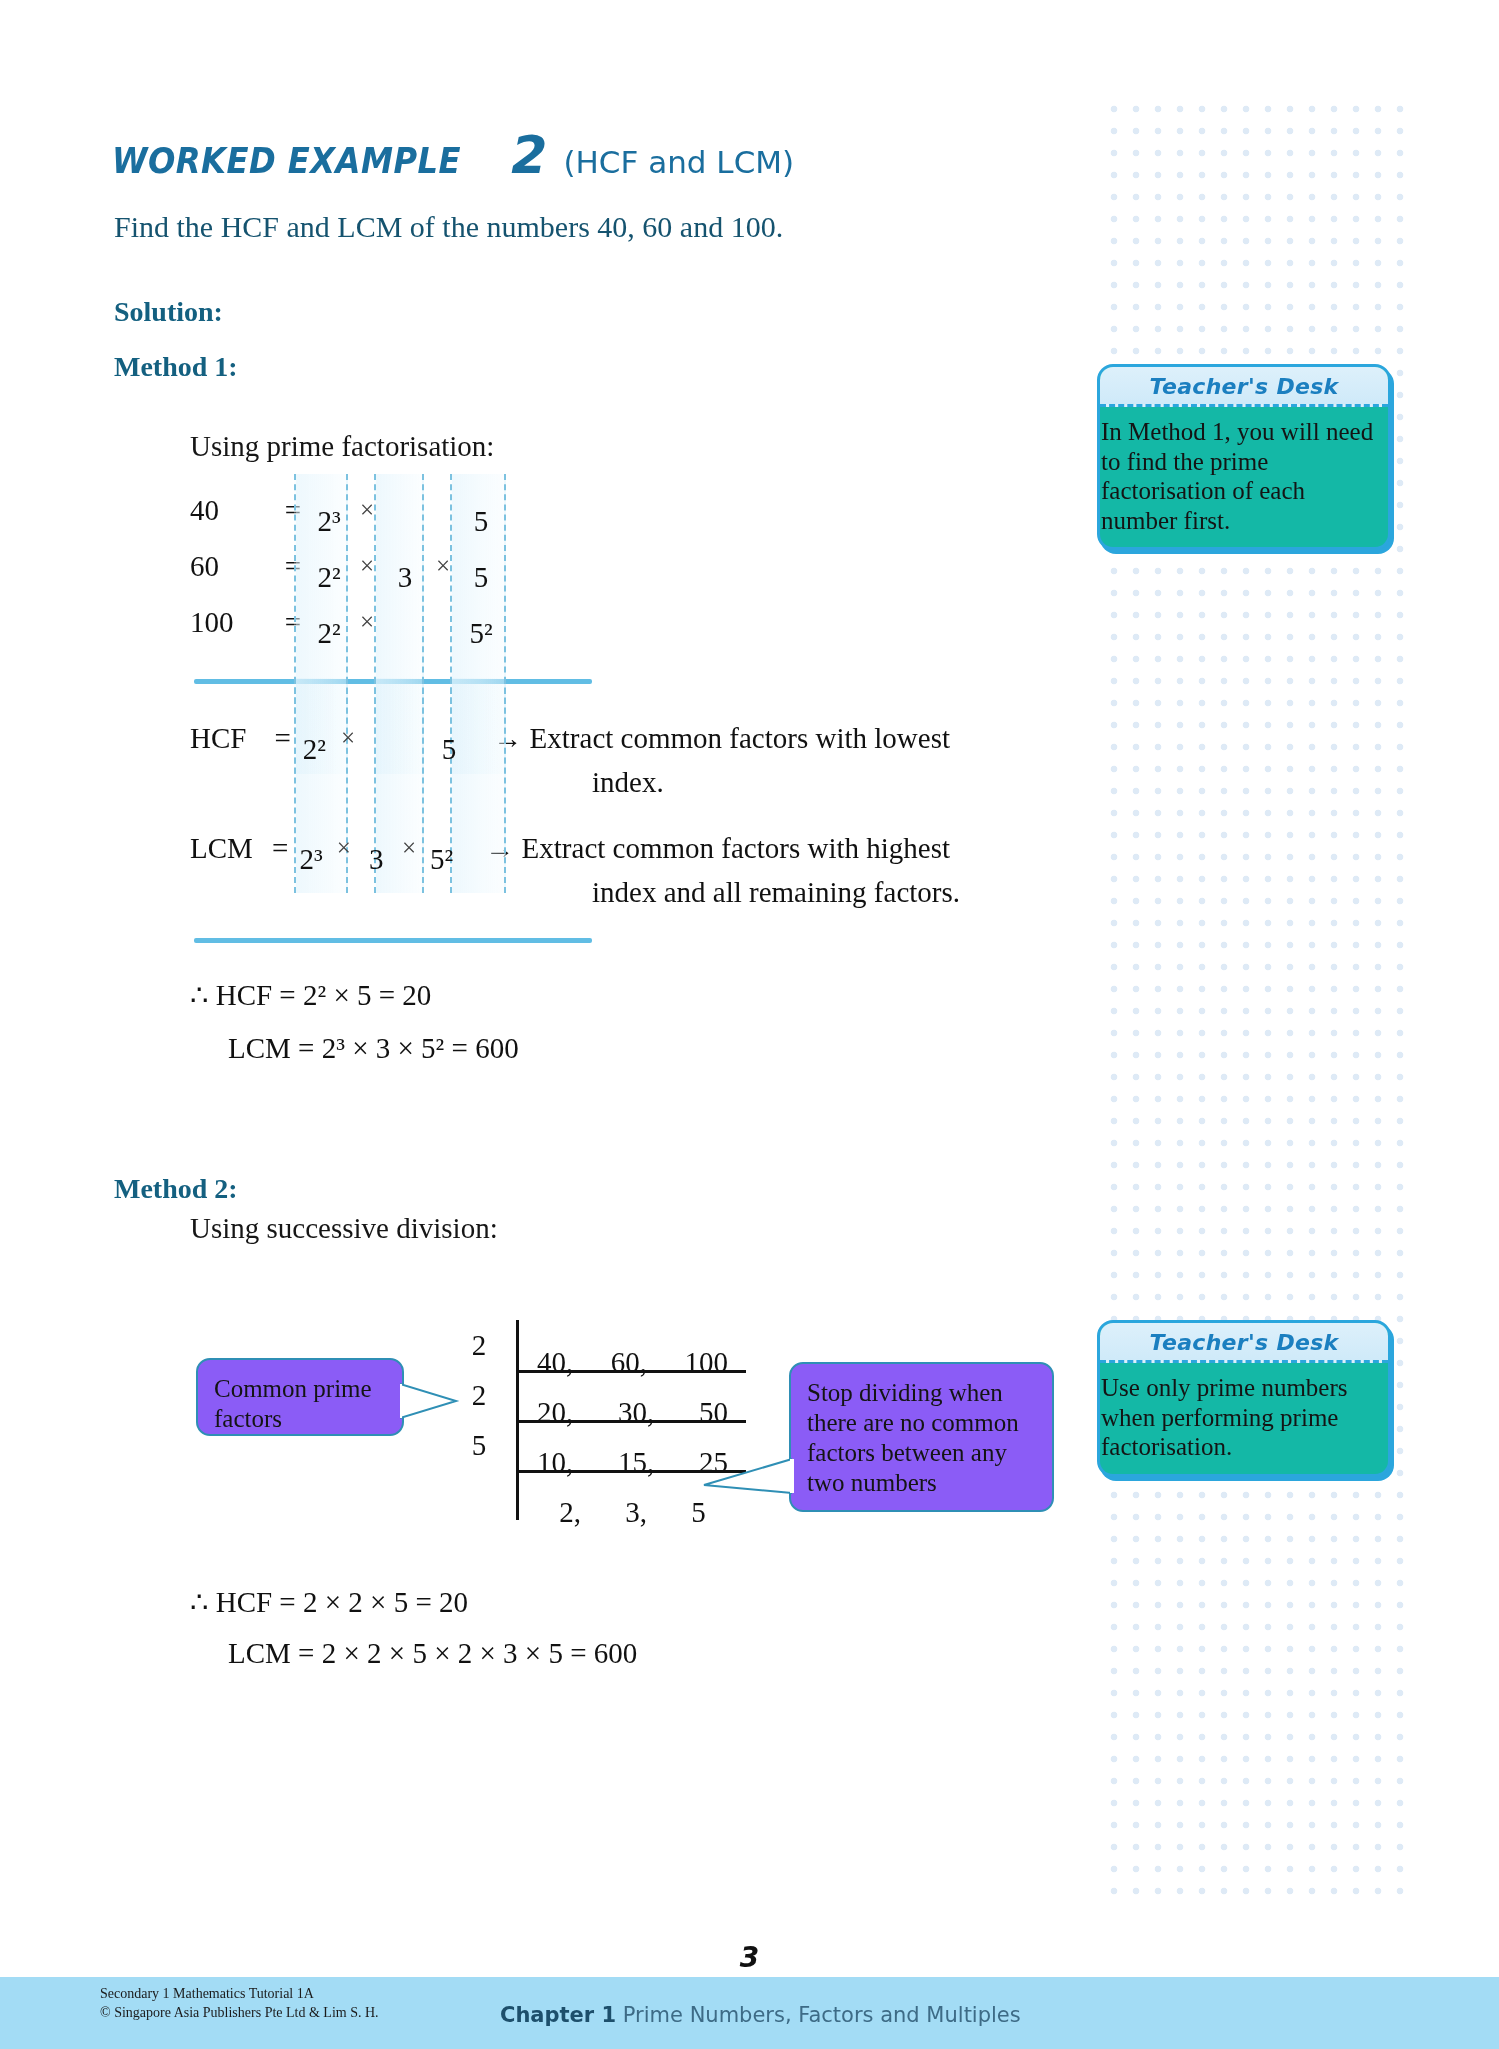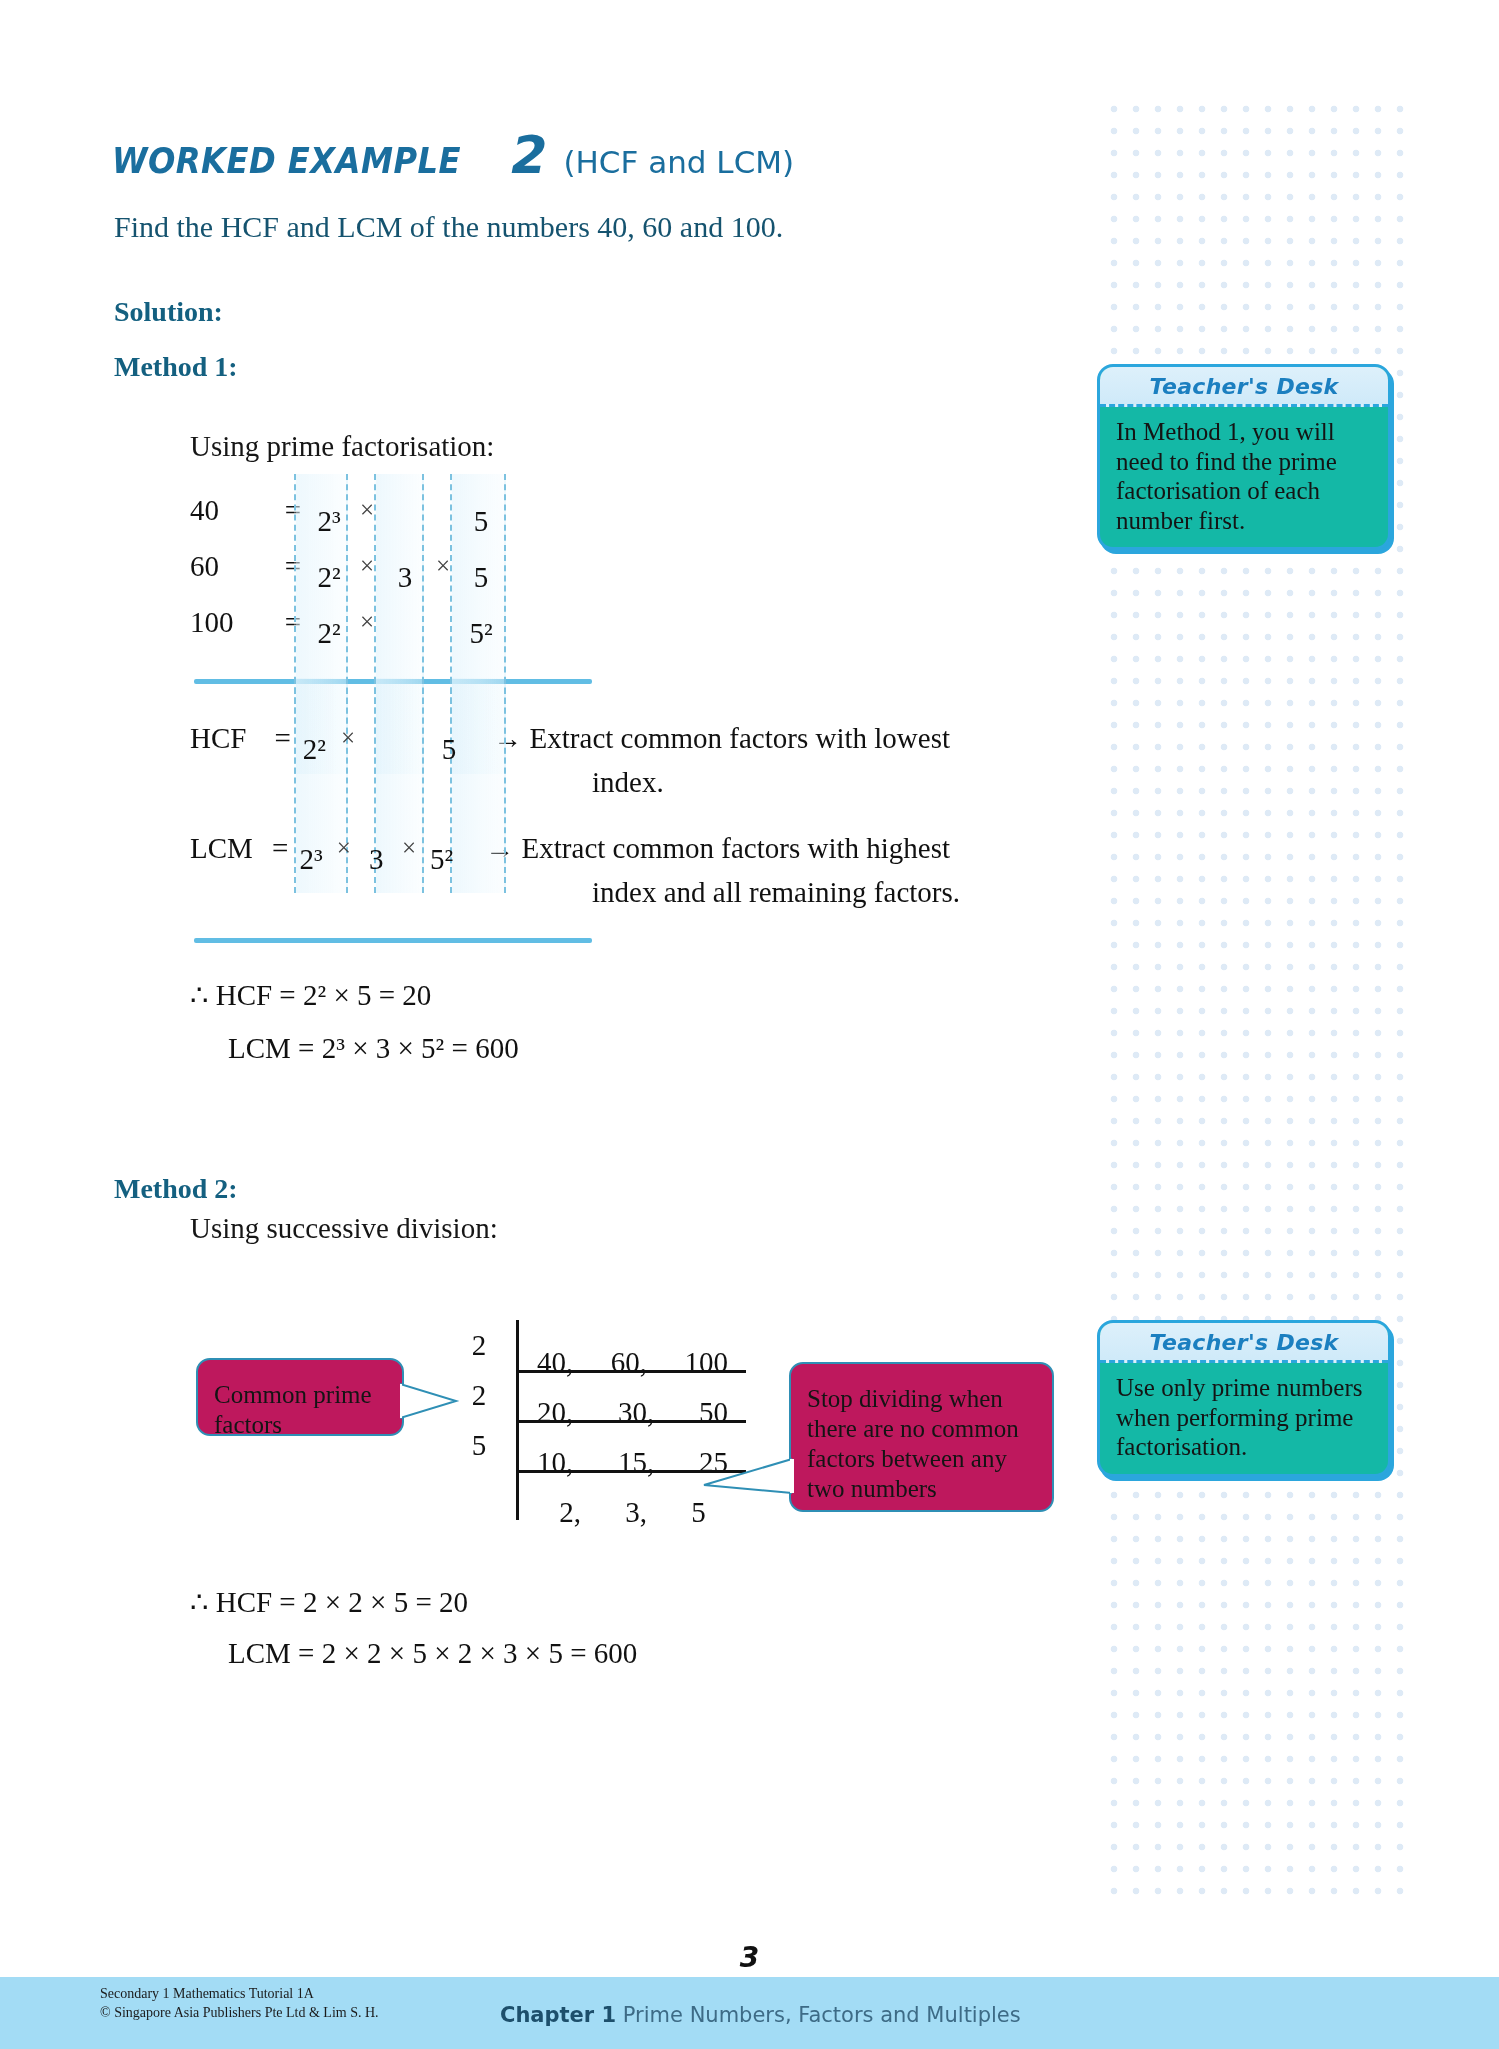--- a/index.html
+++ b/index.html
@@ -183,21 +183,21 @@
   }
   .td-title {
     font-family: "DejaVu Sans", sans-serif;
     font-weight: bold;
     font-style: italic;
     font-size: 22px;
     color: #1b7fc0;
     letter-spacing: 0.3px;
   }
   .td-body {
-    padding: 10px 14px 12px 16px;
+    padding: 10px 14px 12px 1px;
     font-size: 25px;
     line-height: 1.18;
     color: #141414;
   }
 
   
   #division-table {
     position: absolute;
     left: 456px;
     top: 1320px;
@@ -232,25 +232,25 @@
     width: 230px;
     height: 3px;
     background: #111;
   }
 
   
   .callout {
     position: absolute;
     border: 2px solid #2f8fb5;
     border-radius: 14px;
-    background: #be185d;
+    background: #8b5cf6;
     font-size: 25px;
     line-height: 1.2;
     color: #141414;
-    padding: 20px 16px;
+    padding: 14px 16px;
     box-sizing: border-box;
   }
 
   
   #footer-bar {
     position: absolute;
     left: 0;
     bottom: 0;
     width: 1499px;
     height: 72px;

